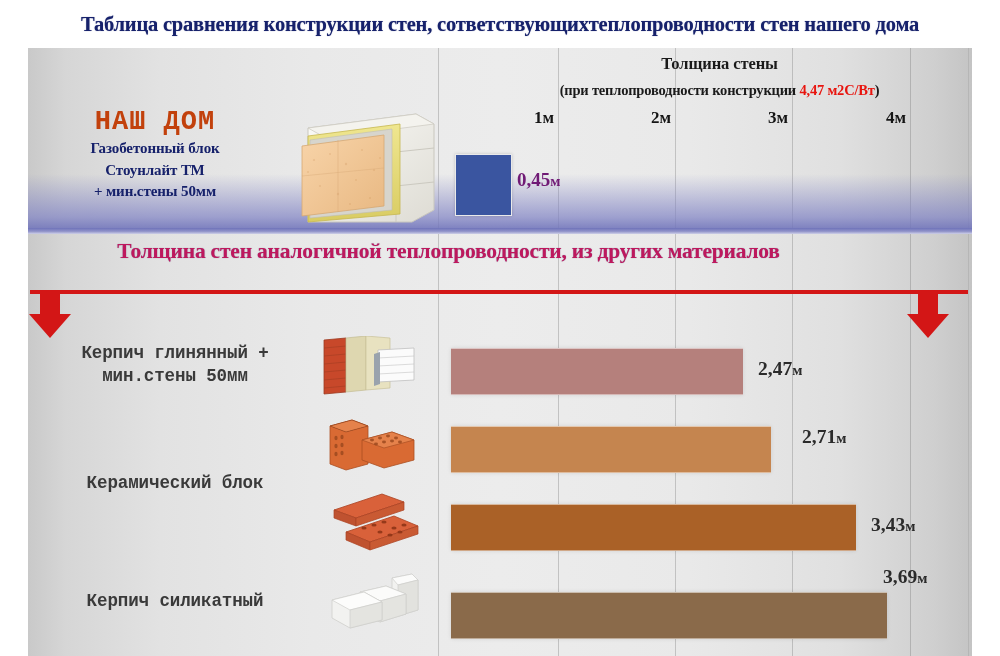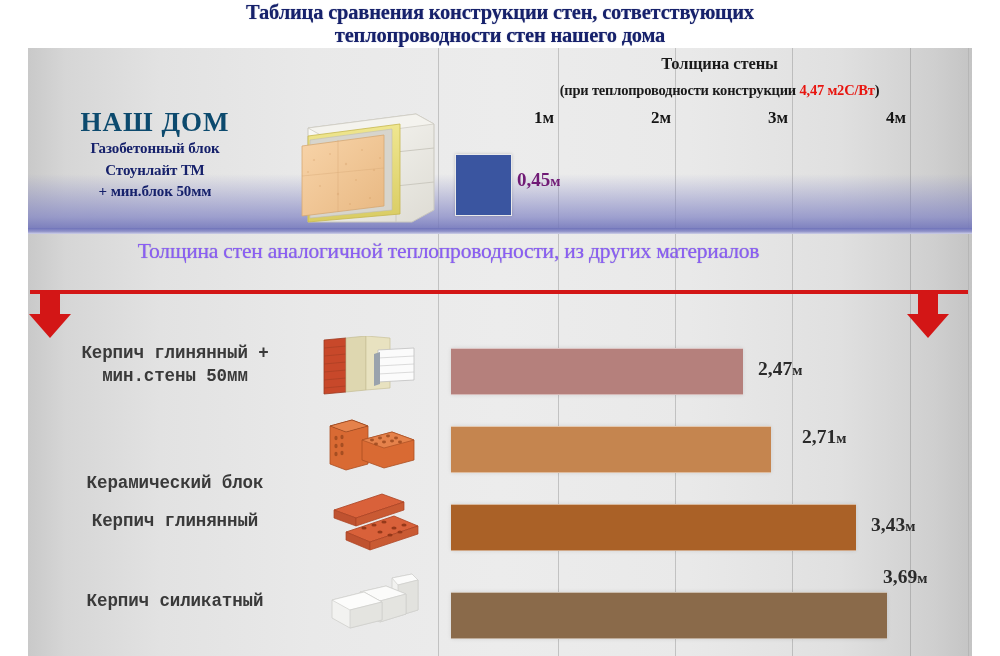--- a/index.html
+++ b/index.html
@@ -9,21 +9,21 @@
     font-family:"Liberation Serif", serif;
     overflow:hidden;
     position:relative;
   }
   .page{position:absolute;inset:0;background:#fff;}
 
   
   .title-area{
     position:absolute;left:0;top:0;width:1000px;height:48px;
     background:#ffffff;
-    display:flex;flex-direction:column;align-items:center;justify-content:center;
+    display:flex;flex-direction:row;align-items:center;justify-content:center;
   }
   .title-line{
     font-family:"Liberation Serif", serif;
     font-weight:bold;
     font-size:20.5px;
     line-height:23px;
     color:#16216b;
     letter-spacing:-0.2px;
     white-space:nowrap;
     text-shadow:0 0 1px rgba(22,33,107,.5);
@@ -69,22 +69,23 @@
   .tick-label{
     position:absolute;top:0;font-weight:bold;font-size:17px;color:#151515;
     transform:translateX(-100%);padding-right:4px;white-space:nowrap;
   }
 
   
   .ourhouse{
     position:absolute;left:30px;top:106px;width:250px;text-align:center;
   }
   .ourhouse .h{
-    font-size:27px;font-weight:bold;color:#0c4a6e;letter-spacing:1px;
+    font-size:27px;font-weight:bold;color:#c2410c;letter-spacing:1px;
     line-height:32px;
+    font-family:Liberation Mono, monospace;
   }
   .ourhouse .l{
     font-size:15px;font-weight:bold;color:#16216b;line-height:21.5px;
     letter-spacing:-0.1px;white-space:nowrap;
   }
 
   
   .aerated{position:absolute;left:286px;top:110px;width:150px;height:118px;}
 
   
@@ -98,21 +99,21 @@
     font-weight:bold;font-size:19px;color:#701a75;white-space:nowrap;
   }
   .blue-val .u{font-size:15px;}
 
   
   .sub-banner{
     position:absolute;left:28px;top:234px;width:944px;height:58px;
   }
   .sub-text{
     position:absolute;left:0;top:2px;width:841px;text-align:center;
-    font-weight:normal;font-size:21.5px;color:#8b5cf6;letter-spacing:-0.2px;
+    font-weight:bold;font-size:21.5px;color:#be185d;letter-spacing:-0.2px;
     line-height:30px;white-space:nowrap;
     text-shadow:0 0 1px rgba(22,33,107,.45);
   }
   .red-rule{
     position:absolute;left:30px;top:290px;width:938px;height:4px;background:#d31616;
   }
   .arrow{position:absolute;width:42px;height:48px;top:290px;}
   .arrow.left{left:29px;}
   .arrow.right{left:907px;}
   .arrow .shaft{
@@ -196,21 +197,21 @@
     </div>
     <div class="tick-label" style="left:472px;">
       <span>4м</span>
     </div>
   </div>
 
   <div class="ourhouse">
     <div class="h">НАШ ДОМ</div>
     <div class="l">Газобетонный блок</div>
     <div class="l">Стоунлайт ТМ</div>
-    <div class="l">+ мин.блок 50мм</div>
+    <div class="l">+ мин.стены 50мм</div>
   </div>
 
   <div class="aerated">
     <svg width="150" height="118" viewBox="0 0 150 118">
       <defs>
         <linearGradient id="gWhite" x1="0" y1="0" x2="1" y2="1">
           <stop offset="0" stop-color="#fbfbf8"></stop>
             <stop offset="1" stop-color="#dedcd4"></stop>
         </linearGradient>
         <linearGradient id="gYel" x1="0" y1="0" x2="0" y2="1">
@@ -332,23 +333,20 @@
             <ellipse cx="74" cy="27" rx="2" ry="1.4"></ellipse>
               <ellipse cx="82" cy="28" rx="2" ry="1.4"></ellipse>
           </g>
         </svg>
       </div>
       <div class="bar" style="top:16px;width:320px;background:#c5854f;"></div>
       <div class="bar-val" style="left:758px;top:16px;margin-left:16px;"><span>2,71</span><span class="u">м</span></div>
     </div>
 
     <div class="row" style="top:192px;height:78px;">
-      <div class="row-label" style="top:22px;">
-        <div>Керпич глинянный</div>
-      </div>
       <div class="row-icon" style="left:292px;top:2px;">
         <svg width="106" height="62" viewBox="0 0 106 62">
           <polygon points="14,20 62,4 84,12 36,28" fill="#d9613a" stroke="#ab4222" stroke-width="0.8"></polygon>
           <polygon points="14,20 36,28 36,36 14,28" fill="#bf5230" stroke="#ab4222" stroke-width="0.7"></polygon>
           <polygon points="36,28 84,12 84,20 36,36" fill="#c95a33" stroke="#ab4222" stroke-width="0.7"></polygon>
           <polygon points="26,42 74,26 98,36 50,52" fill="#d9613a" stroke="#ab4222" stroke-width="0.8"></polygon>
           <polygon points="26,42 50,52 50,60 26,50" fill="#bf5230" stroke="#ab4222" stroke-width="0.7"></polygon>
           <polygon points="50,52 98,36 98,44 50,60" fill="#c95a33" stroke="#ab4222" stroke-width="0.7"></polygon>
           <g fill="#8f3517" opacity=".9">
             <ellipse cx="44" cy="38" rx="2.6" ry="1.5"></ellipse>

